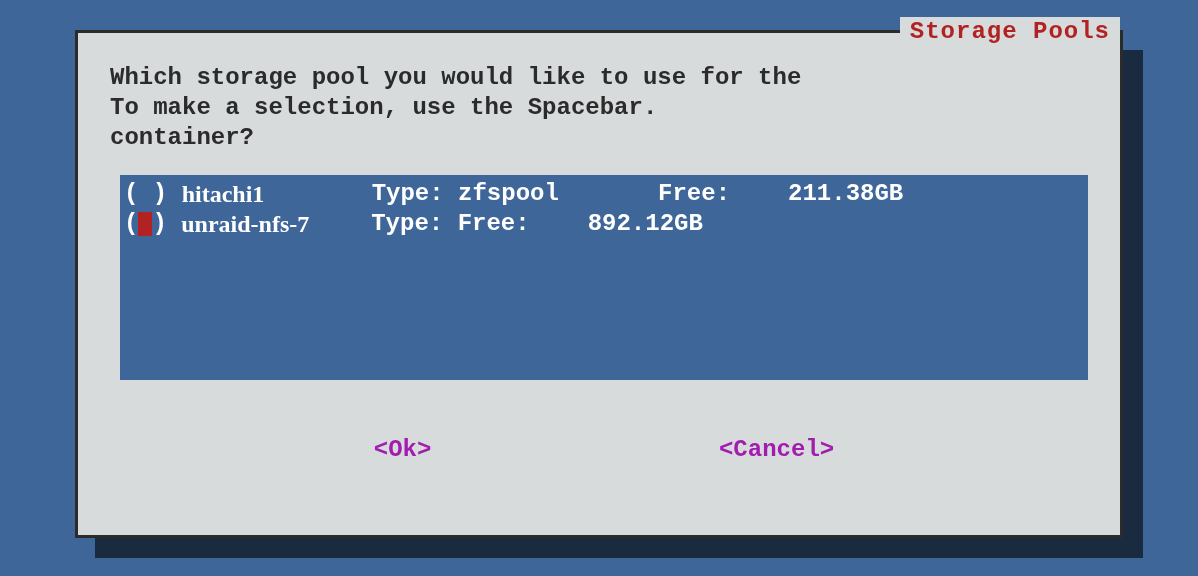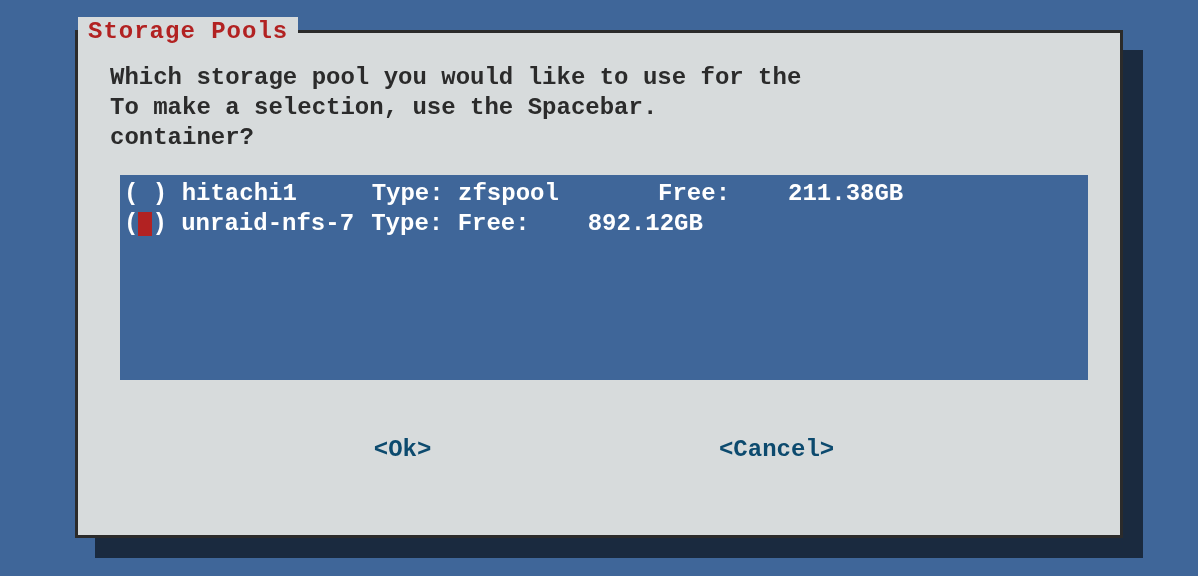--- a/index.html
+++ b/index.html
@@ -33,21 +33,21 @@
     width: 1048px;
     height: 508px;
     background: #d7dbdc;
     border: 3px solid #2b2b2b;
   }
   .title-wrap {
     position: absolute;
     top: -16px;
     left: 0;
     width: 100%;
-    text-align: left;
+    text-align: right;
   }
   .title-inner {
     display: inline-block;
     background: #d7dbdc;
     padding: 0 10px;
     color: #b22222;
     letter-spacing: 1px;
   }
   .body {
     padding: 30px 22px 0 32px;
@@ -68,36 +68,36 @@
   }
   .cursor {
     display: inline-block;
     width: 14px;
     height: 24px;
     background: #b22222;
     vertical-align: text-bottom;
     margin-top: 3px;
   }
   .radio-open, .radio-close { }
-  .cell-name { display: inline-block; width: 190px; }
+  .cell-name { display: inline-block; width: 190px; font-family: Liberation Serif, serif; }
   .cell-typelabel { display: inline-block; }
   .cell-type { display: inline-block; width: 200px; }
   .cell-freelabel { display: inline-block; width: 130px; }
   .cell-free { display: inline-block; text-align: left; width: 150px; }
   .buttons {
     display: flex;
     justify-content: space-around;
     margin-top: 55px;
     padding: 0 120px;
   }
   .btn {
     background: transparent;
     border: none;
     font: inherit;
-    color: #0c4a6e;
+    color: #a21caf;
     cursor: pointer;
     padding: 0;
   }
 </style>
 </head>
 <body>
 
 <div class="shadow"></div>
 
 <div class="dialog">

